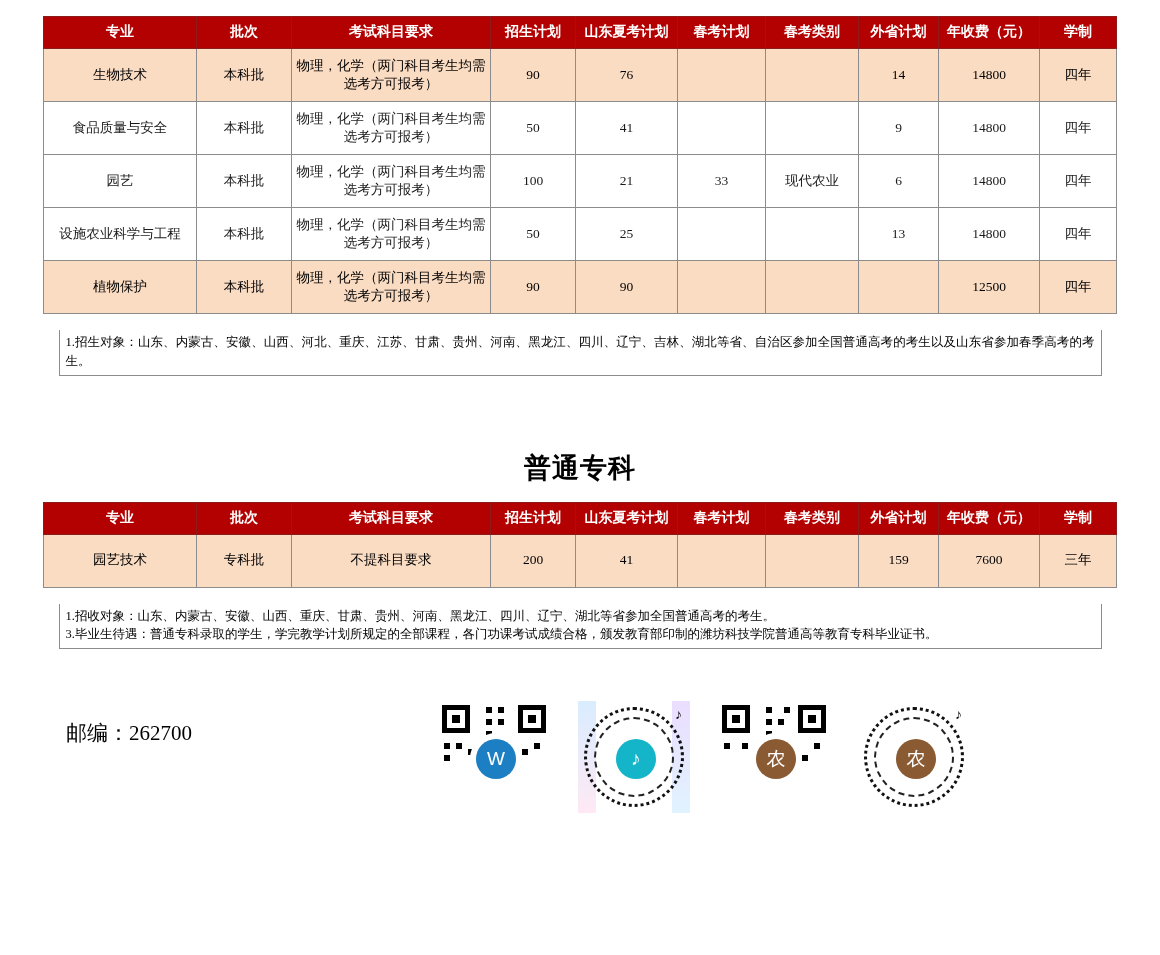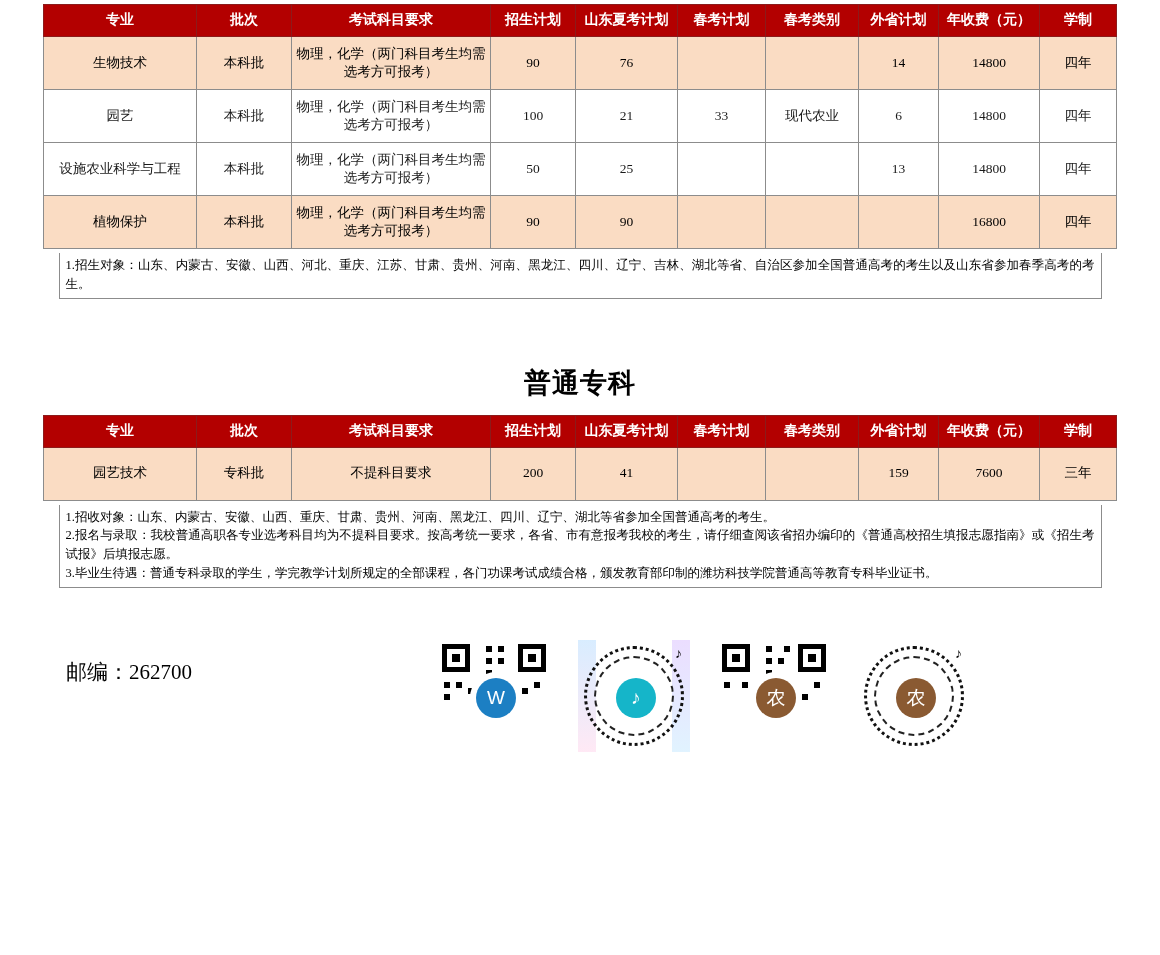--- a/index.html
+++ b/index.html
@@ -26,21 +26,21 @@
     font-weight: bold;
     letter-spacing: 1px;
     color: #000;
   }
   #title-benke { margin-top: 26px; margin-bottom: 14px; }
   #title-zhuanke { margin-top: 0; margin-bottom: 14px; }
 
   table.plan {
     border-collapse: collapse;
     width: 1043px;
-    margin: 4px auto;
+    margin: 16px auto;
     table-layout: fixed;
   }
   table.plan th, table.plan td {
     border: 1px solid #8c8c8c;
     text-align: center;
     vertical-align: middle;
     font-size: 13.5px;
     line-height: 1.35;
     padding: 3px 2px;
   }
@@ -62,21 +62,21 @@
   table.plan tbody td {
     height: 46px;
   }
   td.subject {
     font-size: 13px;
     padding: 2px 6px;
     line-height: 1.35;
   }
   .notes {
     width: 1043px;
-    margin: 4px auto;
+    margin: 12px auto;
     border: 1px solid #8c8c8c;
     border-top: none;
     box-sizing: border-box;
     padding: 3px 6px 4px 6px;
     font-size: 12.5px;
     line-height: 1.5;
     text-align: justify;
     color: #000;
   }
   .notes p { margin: 0; }
@@ -221,20 +221,32 @@
         <td class="subject">物理，化学（两门科目考生均需选考方可报考）</td>
         <td>90</td>
         <td>76</td>
         <td></td>
         <td></td>
         <td>14</td>
         <td>14800</td>
         <td>四年</td>
       </tr>
       <tr class="plain">
+        <td>食品质量与安全</td>
+        <td>本科批</td>
+        <td class="subject">物理，化学（两门科目考生均需选考方可报考）</td>
+        <td>50</td>
+        <td>41</td>
+        <td></td>
+        <td></td>
+        <td>9</td>
+        <td>14800</td>
+        <td>四年</td>
+      </tr>
+      <tr class="plain">
         <td>园艺</td>
         <td>本科批</td>
         <td class="subject">物理，化学（两门科目考生均需选考方可报考）</td>
         <td>100</td>
         <td>21</td>
         <td>33</td>
         <td>现代农业</td>
         <td>6</td>
         <td>14800</td>
         <td>四年</td>
@@ -253,21 +265,21 @@
       </tr>
       <tr class="alt">
         <td>植物保护</td>
         <td>本科批</td>
         <td class="subject">物理，化学（两门科目考生均需选考方可报考）</td>
         <td>90</td>
         <td>90</td>
         <td></td>
         <td></td>
         <td></td>
-        <td>16800</td>
+        <td>12500</td>
         <td>四年</td>
       </tr>
     </tbody>
   </table>
 
   <div class="notes">
     <p>1.招生对象：山东、内蒙古、安徽、山西、河北、重庆、江苏、甘肃、贵州、河南、黑龙江、四川、辽宁、吉林、湖北等省、自治区参加全国普通高考的考生以及山东省参加春季高考的考生。</p>
   </div>
 
   <div class="gap-between"></div>
@@ -300,21 +312,20 @@
         <td></td>
         <td>159</td>
         <td>7600</td>
         <td>三年</td>
       </tr>
     </tbody>
   </table>
 
   <div class="notes">
     <p>1.招收对象：山东、内蒙古、安徽、山西、重庆、甘肃、贵州、河南、黑龙江、四川、辽宁、湖北等省参加全国普通高考的考生。</p>
-    <p>2.报名与录取：我校普通高职各专业选考科目均为不提科目要求。按高考统一要求，各省、市有意报考我校的考生，请仔细查阅该省招办编印的《普通高校招生填报志愿指南》或《招生考试报》后填报志愿。</p>
     <p>3.毕业生待遇：普通专科录取的学生，学完教学计划所规定的全部课程，各门功课考试成绩合格，颁发教育部印制的潍坊科技学院普通高等教育专科毕业证书。</p>
   </div>
 
   <div class="footer">
     <div class="addr">
       <div>邮编：262700</div>
 
     </div>
 
     <div class="qr-row">

